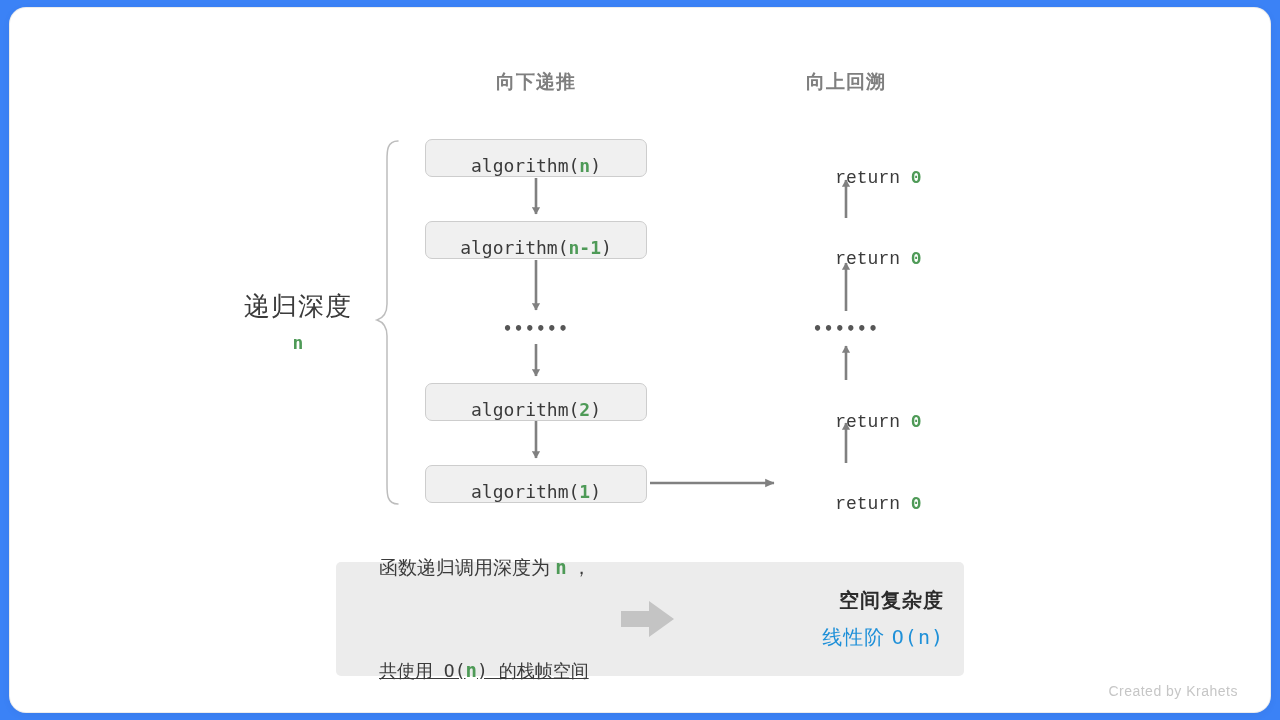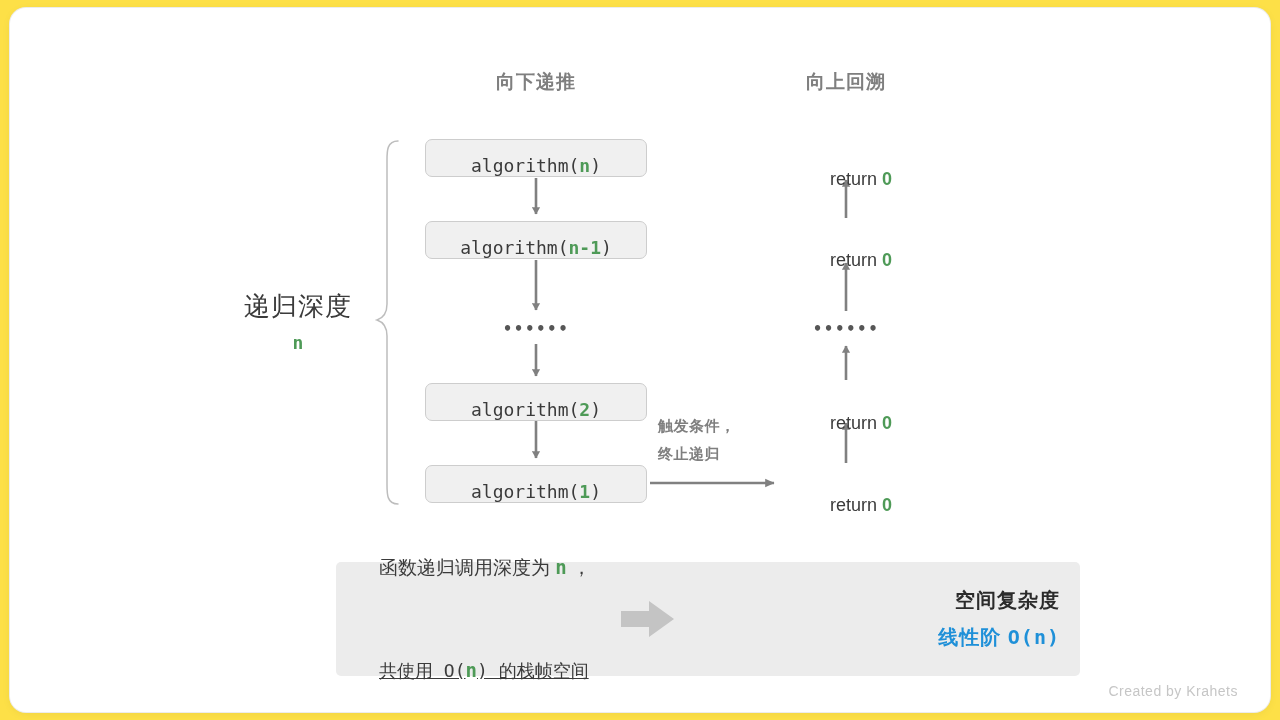--- a/index.html
+++ b/index.html
@@ -5,21 +5,21 @@
   html, body {
     margin: 0; padding: 0;
     width: 1280px; height: 720px;
     background: #ffffff;
     font-family: "Liberation Sans", "DejaVu Sans", sans-serif;
     overflow: hidden;
   }
   #stage {
     position: relative;
     width: 1280px; height: 720px;
-    background: #fde047;
+    background: #3b82f6;
   }
   .card {
     position: absolute;
     left: 10px; top: 8px;
     width: 1260px; height: 704px;
     background: #ffffff;
     border-radius: 16px;
     box-shadow: 0 0 0 1px #ececec, 0 2px 10px rgba(0,0,0,0.055);
   }
 
@@ -54,21 +54,21 @@
     color: #3b3b3b;
     white-space: pre;
   }
   .callbox .arg { color: #4e9a57; font-weight: bold; }
 
   
   .retlabel {
     position: absolute;
     left: 836px;
     transform: translateX(-50%);
-    font-family: Liberation Sans, sans-serif;
+    font-family: Liberation Mono, monospace;
     font-size: 18px;
     color: #3b3b3b;
     white-space: pre;
   }
   .retlabel .val { color: #4e9a57; font-weight: bold; }
 
   
   .dots {
     position: absolute;
     transform: translateX(-50%);
@@ -124,21 +124,21 @@
     line-height: 28px;
     letter-spacing: 0.5px;
   }
   #trigger-note span { display: block; }
 
   
   #summary {
     position: absolute;
     left: 326px;
     top: 554px;
-    width: 744px;
+    width: 628px;
     height: 114px;
     background: #ececec;
     border-radius: 5px;
     display: flex;
     align-items: center;
   }
   #summary-left {
     margin-left: 43px;
     font-size: 19px;
     color: #3b3b3b;
@@ -162,21 +162,21 @@
     display: block;
     font-size: 20px;
     font-weight: bold;
     color: #2b2b2b;
     letter-spacing: 1px;
   }
   #summary-right .r2 {
     display: block;
     margin-top: 10px;
     font-size: 20px;
-    font-weight: bold;
+    font-weight: normal;
     color: #1f90d8;
     letter-spacing: 1px;
   }
   #summary-right .r2 .mono {
     font-family: "DejaVu Sans Mono","Liberation Mono",monospace;
   }
 
   
   #footer {
     position: absolute;
@@ -259,24 +259,20 @@
       <span>return </span><span class="val">0</span>
     </div>
 
     <div class="dots" style="left:836px; top:312px">••••••</div>
 
     <div id="depth-label">
       <span class="t1">递归深度</span>
       <span class="t2">n</span>
     </div>
 
-    <div id="trigger-note">
-      <span>触发条件，</span>
-      <span>终止递归</span>
-    </div>
 
     <div id="summary">
       <div id="summary-left">
         <div><span>函数递归调用深度为 </span><span class="g">n</span><span> ，</span></div>
         <div><span class="mono">共使用 O(</span><span class="g">n</span><span class="mono">) 的栈帧空间</span></div>
       </div>
 
       <svg id="big-arrow" viewBox="0 0 54 40" xmlns="http://www.w3.org/2000/svg">
         <path d="M0,12 L28,12 L28,2 L53,20 L28,38 L28,28 L0,28 Z" fill="#c4c4c4"></path>
       </svg>

